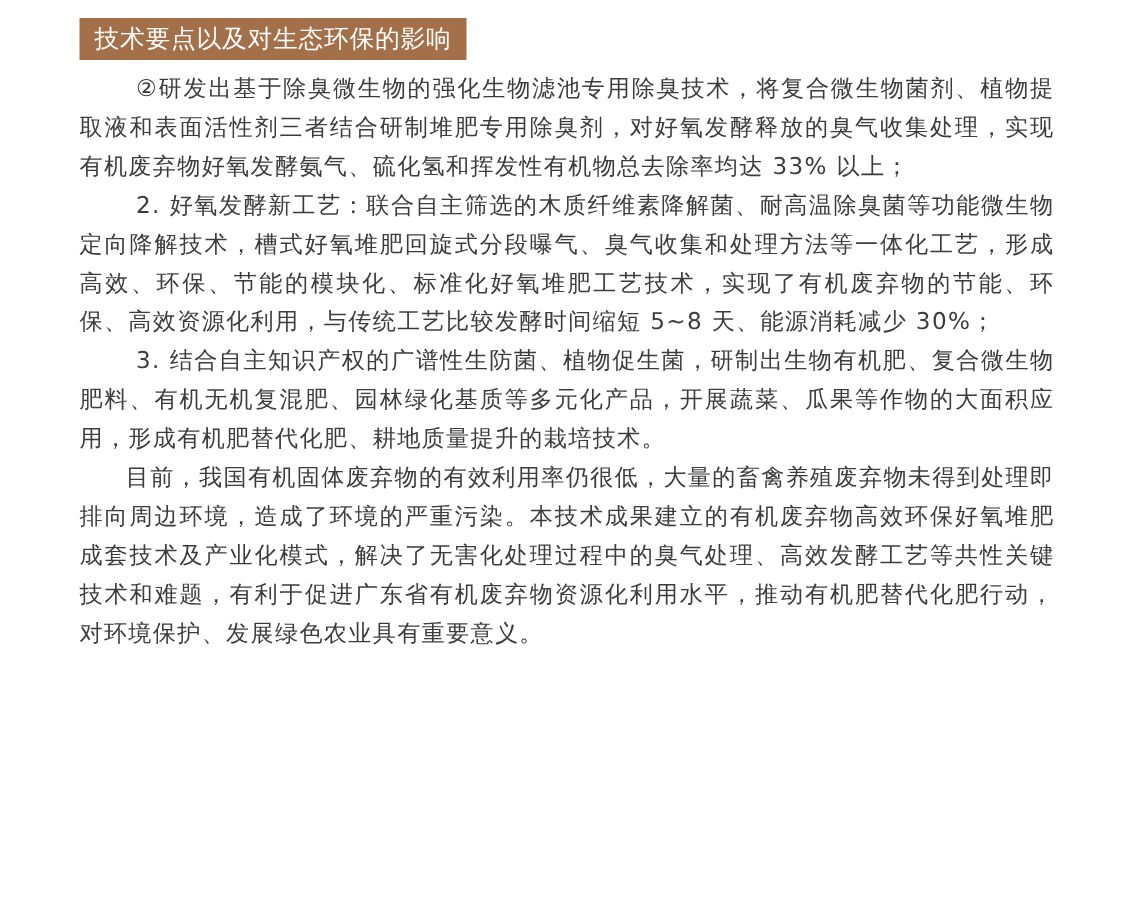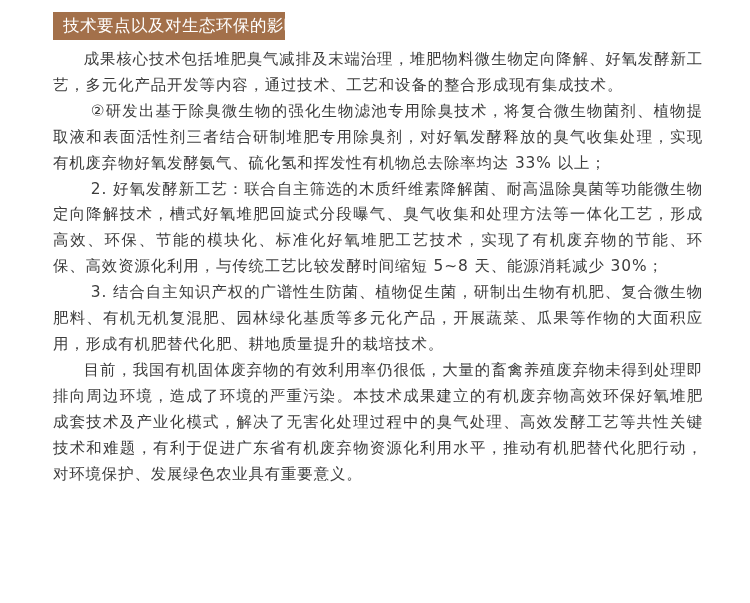--- a/index.html
+++ b/index.html
@@ -11,21 +11,21 @@
     width: 750px;
     height: 603px;
     position: relative;
     overflow: hidden;
     font-family: "DejaVu Sans", "Liberation Sans", sans-serif;
   }
   .section-header {
     position: absolute;
     left: 53px;
     top: 12px;
-    width: 232px;
+    width: 258px;
     height: 28px;
     background: #a3704a;
     color: #ffffff;
     font-size: 16.5px;
     line-height: 28px;
     padding-left: 10px;
     box-sizing: border-box;
     letter-spacing: 0.5px;
     white-space: nowrap;
   }
@@ -47,18 +47,17 @@
   .content p.item {
     text-indent: 2.45em;
   }
 </style>
 </head>
 <body>
 
 <div class="section-header">技术要点以及对生态环保的影响</div>
 
 <div class="content">
-  <p>成果核心技术包括堆肥臭气减排及末端治理，堆肥物料微生物定向降解、好氧发酵新工艺，多元化产品开发等内容，通过技术、工艺和设备的整合形成现有集成技术。</p>
   <p class="item">②研发出基于除臭微生物的强化生物滤池专用除臭技术，将复合微生物菌剂、植物提取液和表面活性剂三者结合研制堆肥专用除臭剂，对好氧发酵释放的臭气收集处理，实现有机废弃物好氧发酵氨气、硫化氢和挥发性有机物总去除率均达 33% 以上；</p>
   <p class="item">2. 好氧发酵新工艺：联合自主筛选的木质纤维素降解菌、耐高温除臭菌等功能微生物定向降解技术，槽式好氧堆肥回旋式分段曝气、臭气收集和处理方法等一体化工艺，形成高效、环保、节能的模块化、标准化好氧堆肥工艺技术，实现了有机废弃物的节能、环保、高效资源化利用，与传统工艺比较发酵时间缩短 5~8 天、能源消耗减少 30%；</p>
   <p class="item">3. 结合自主知识产权的广谱性生防菌、植物促生菌，研制出生物有机肥、复合微生物肥料、有机无机复混肥、园林绿化基质等多元化产品，开展蔬菜、瓜果等作物的大面积应用，形成有机肥替代化肥、耕地质量提升的栽培技术。</p>
   <p>目前，我国有机固体废弃物的有效利用率仍很低，大量的畜禽养殖废弃物未得到处理即排向周边环境，造成了环境的严重污染。本技术成果建立的有机废弃物高效环保好氧堆肥成套技术及产业化模式，解决了无害化处理过程中的臭气处理、高效发酵工艺等共性关键技术和难题，有利于促进广东省有机废弃物资源化利用水平，推动有机肥替代化肥行动，对环境保护、发展绿色农业具有重要意义。</p>
 </div>
 
 </body></html>

